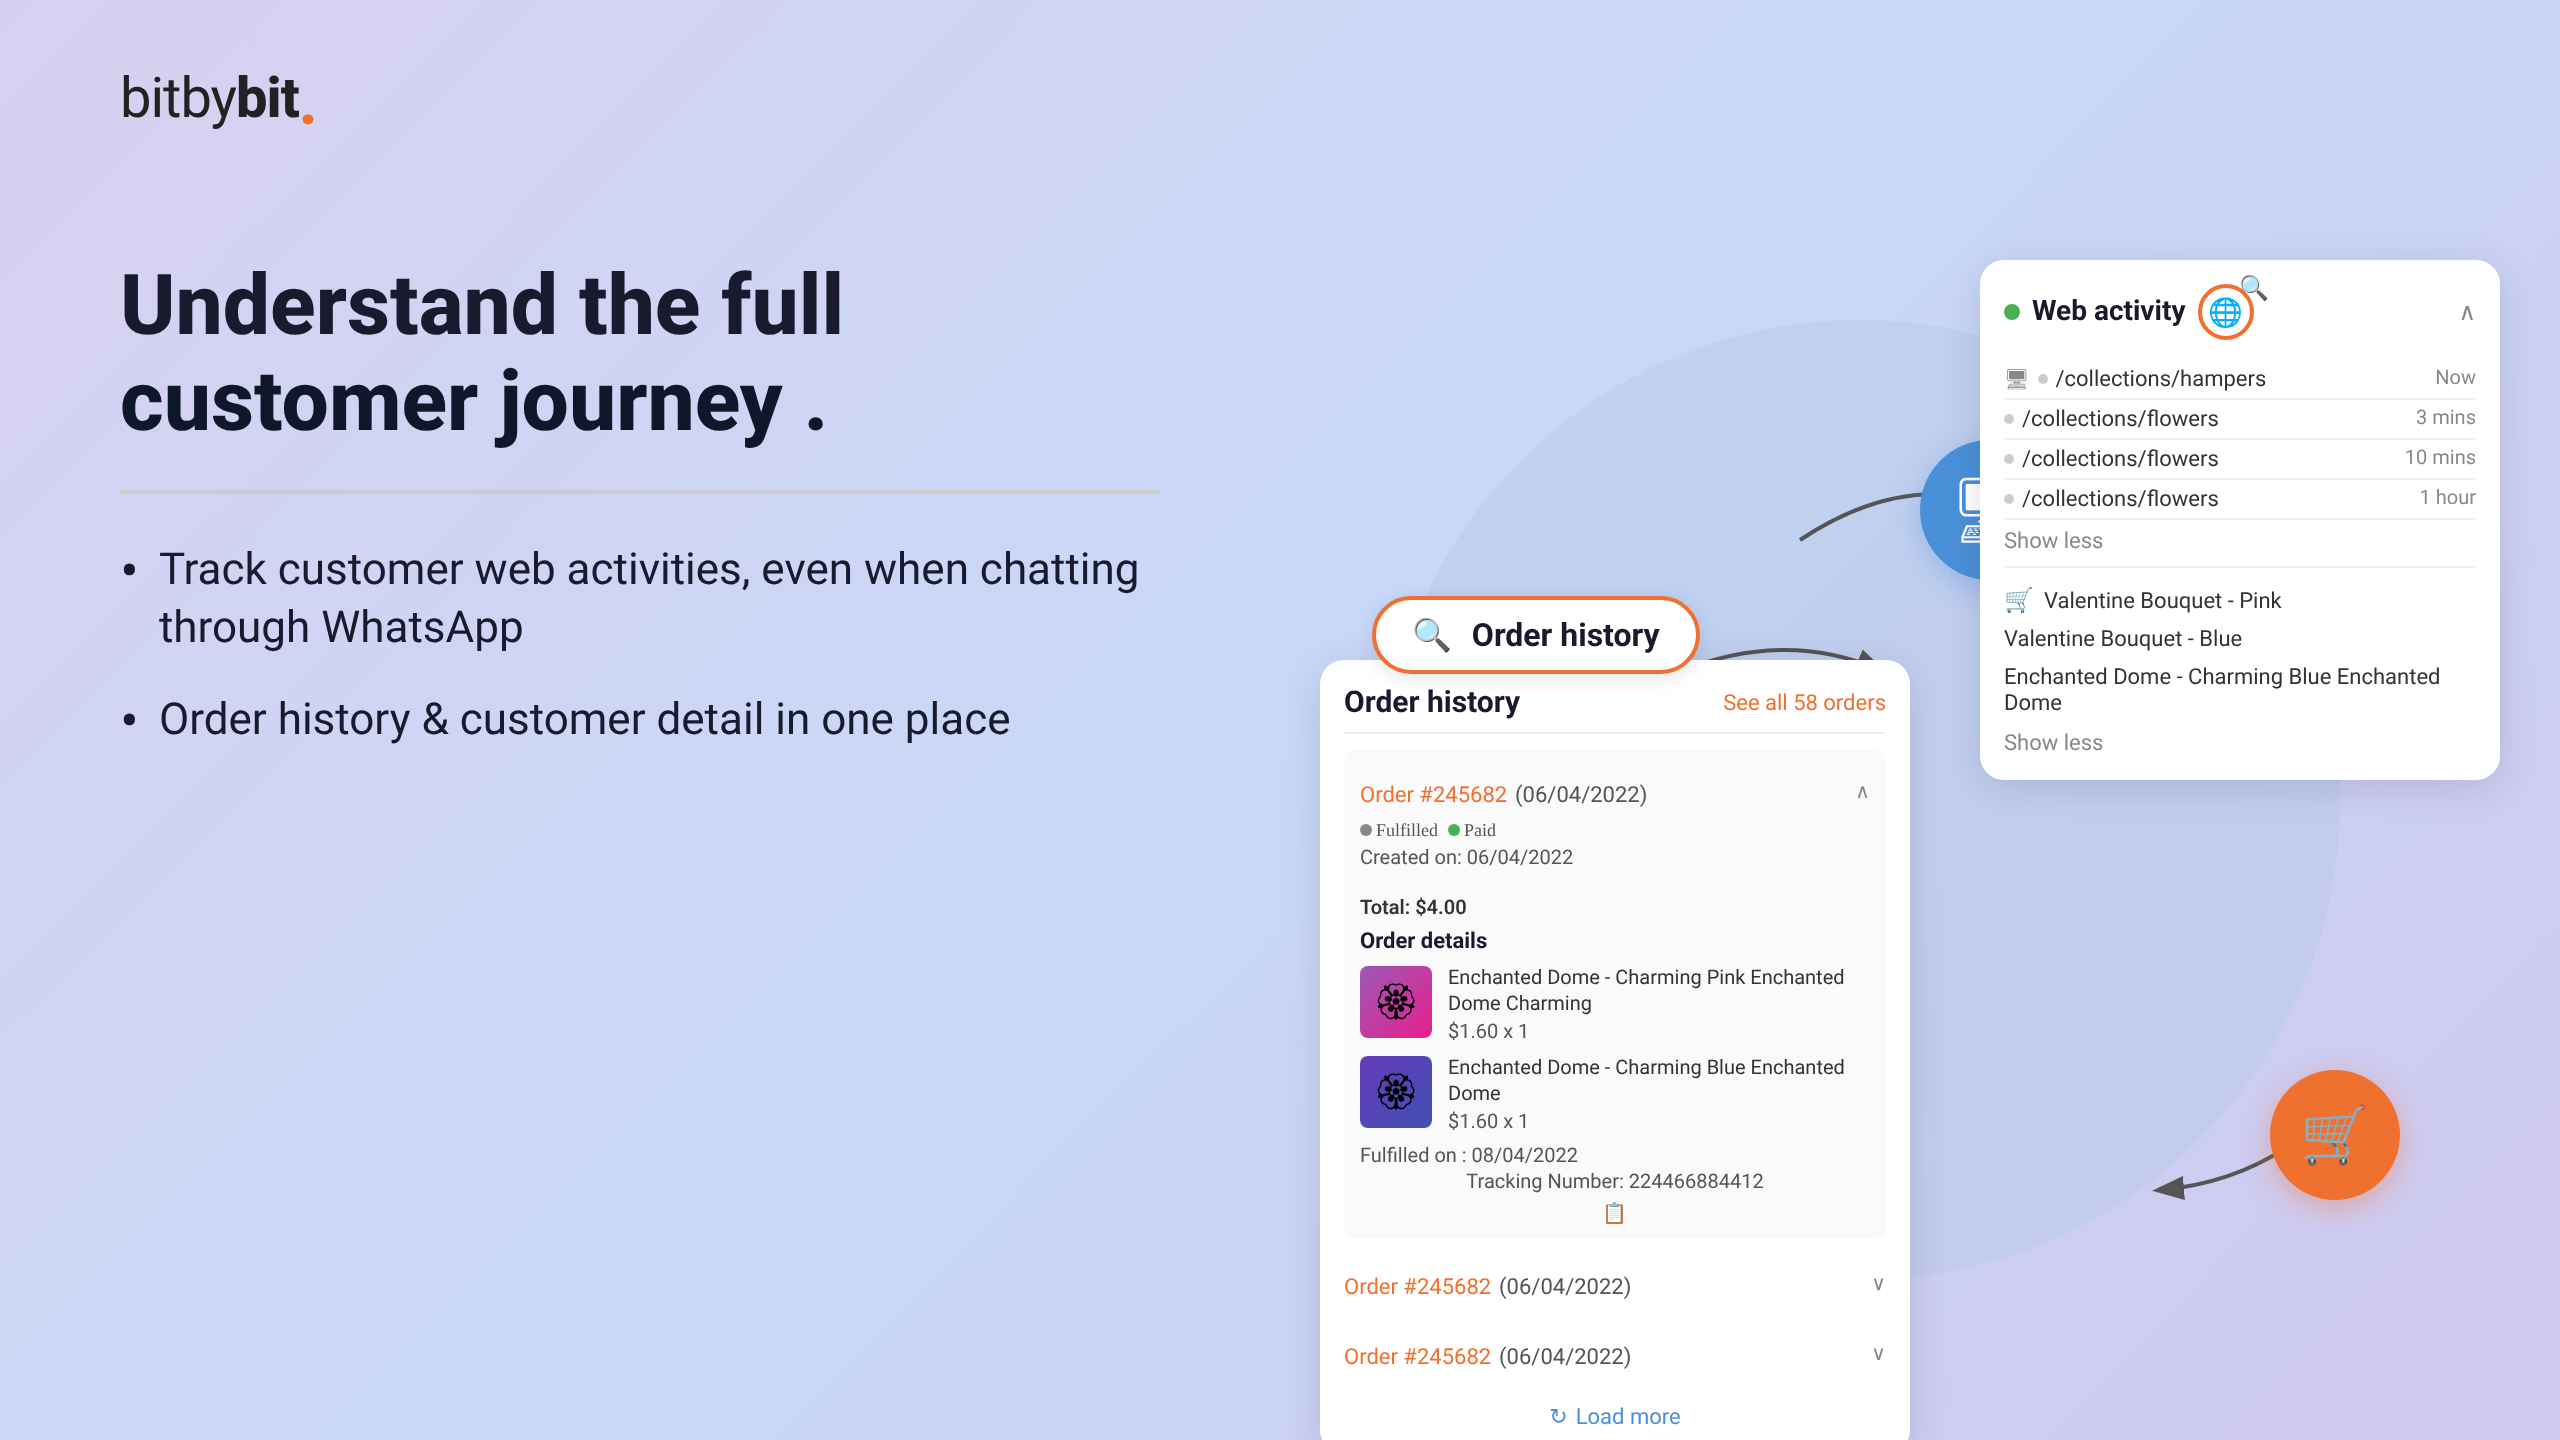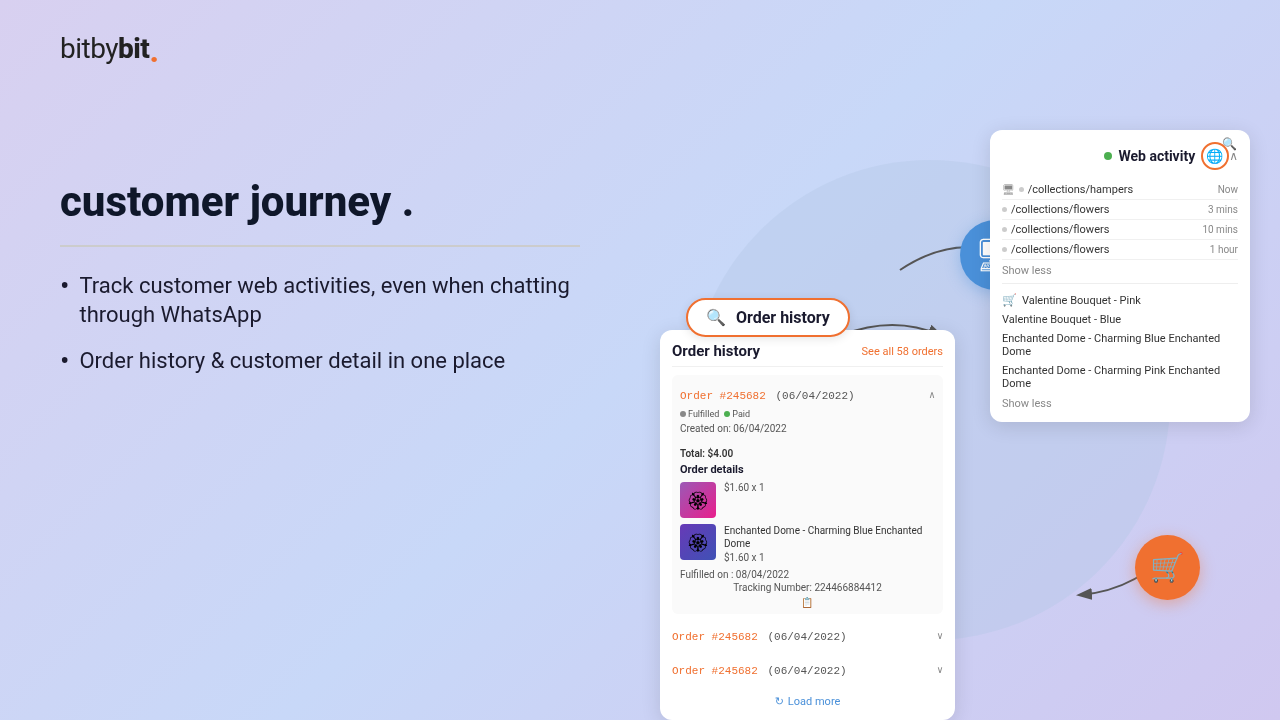--- a/index.html
+++ b/index.html
@@ -100,21 +100,21 @@
       width: 260px;
       background: white;
       border-radius: 12px;
       box-shadow: 0 4px 20px rgba(0,0,0,0.12);
       padding: 12px;
       z-index: 10;
     }
     .card-header {
       display: flex;
       align-items: center;
-      justify-content: flex-end;
+      justify-content: space-between;
       margin-bottom: 10px;
     }
     .card-title {
       display: flex;
       align-items: center;
       gap: 6px;
     }
     .green-dot {
       width: 8px;
       height: 8px;
@@ -222,36 +222,36 @@
       color: #f07030;
       cursor: pointer;
       text-decoration: none;
     }
     .order-row {
       display: flex;
       align-items: center;
       justify-content: space-between;
       padding: 5px 0;
       cursor: pointer;
-      font-family: Liberation Mono, monospace;
     }
     .order-link { font-size: 11px; color: #f07030; }
     .order-date { font-size: 11px; color: #555; }
     .order-chevron { font-size: 10px; color: #888; }
     .order-badges {
       display: flex;
       gap: 5px;
       margin-bottom: 4px;
     }
     .badge {
       font-size: 9px;
       color: #555;
       display: flex;
       align-items: center;
       gap: 2px;
+      font-family: Liberation Serif, serif;
     }
     .badge-dot {
       width: 6px;
       height: 6px;
       border-radius: 50%;
     }
     .badge-dot.gray { background: #888; }
     .badge-dot.green { background: #4caf50; }
     .order-meta { font-size: 10px; color: #555; margin-bottom: 14px; }
     .order-total { font-size: 10px; color: #333; font-weight: 600; margin-bottom: 4px; }
@@ -379,21 +379,21 @@
   </style>
 </head>
 <body>
 
 <div class="logo">
   <span class="bit-normal">bit</span><span class="by">by</span><span class="bit-bold">bit</span><span class="dot">.</span>
 </div>
 
 <div class="left-content">
   <div class="headline">
-    <br>
+    <span>Understand the full</span><br>
     <span class="headline-orange">customer journey</span><span class="headline-orange"> .</span>
   </div>
   <div class="divider"></div>
   <ul class="bullet-list">
     <li>
       <span>Track customer web activities, even when chatting through WhatsApp</span>
     </li>
     <li>
       <span>Order history &amp; customer detail in one place</span>
     </li>
@@ -492,23 +492,20 @@
     <div class="cart-item-row">
       <span class="cart-icon-small">🛒</span>
       <span>Valentine Bouquet - Pink</span>
     </div>
     <div class="cart-item-row">
       <span>Valentine Bouquet - Blue</span>
     </div>
     <div class="cart-item-row">
       <span>Enchanted Dome - Charming Blue Enchanted Dome</span>
     </div>
-    <div class="cart-item-row">
-      <span>Enchanted Dome - Charming Pink Enchanted Dome</span>
-    </div>
     <div class="show-less">Show less</div>
   </div>
 
   <div class="order-history-card">
     <div class="order-card-header">
       <div class="order-card-title">
         <span>Order history</span>
       </div>
       <span class="see-all">See all 58 orders</span>
     </div>
@@ -531,20 +528,21 @@
       </div>
       <div class="order-meta">Created on: 06/04/2022</div>
       <div class="order-total">Total: $4.00</div>
       <div class="order-details-title">Order details</div>
 
       <div class="order-product-row">
         <div class="product-thumb product-thumb-pink">
           <span class="product-thumb-inner">🏵</span>
         </div>
         <div class="product-info">
+          <div class="product-name">Enchanted Dome - Charming Pink Enchanted Dome Charming</div>
           <div class="product-price">$1.60 x 1</div>
         </div>
       </div>
 
       <div class="order-product-row">
         <div class="product-thumb product-thumb-blue">
           <span class="product-thumb-inner">🏵</span>
         </div>
         <div class="product-info">
           <div class="product-name">Enchanted Dome - Charming Blue Enchanted Dome</div>

